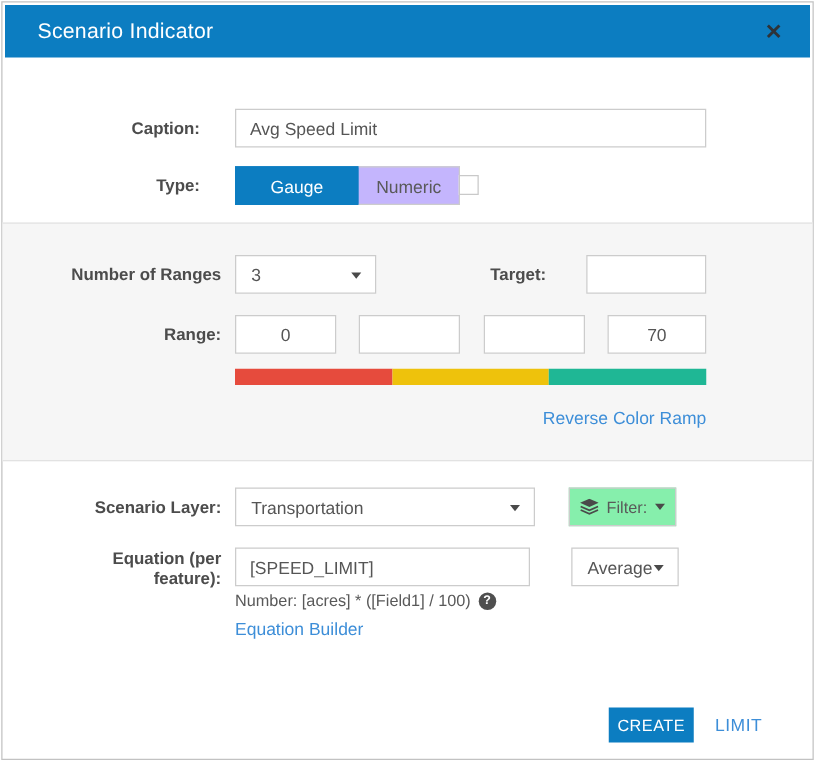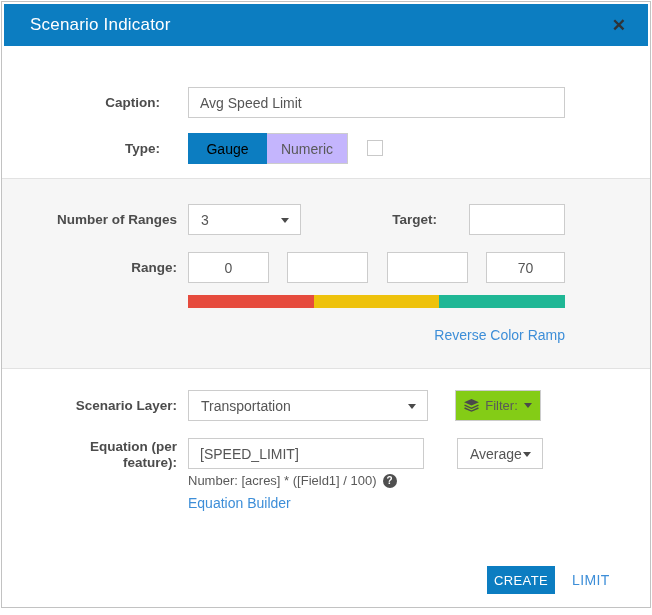--- a/index.html
+++ b/index.html
@@ -23,21 +23,21 @@
 
   
   .caption-lbl { left:20px; top:85px; width:138px; }
   .caption-inp { left:186px; top:85px; width:377px; }
 
   
   .type-lbl { left:20px; top:131px; width:138px; }
   .seg { position:absolute; left:186px; top:131px; display:flex; }
   .seg-btn { height:31px; display:flex; align-items:center; justify-content:center;
              font-size:14px; cursor:pointer; }
-  .seg-gauge { width:79px; background:var(--accent,#0c7dc1); border:1px solid var(--accent,#0c7dc1); color:#000000; }
+  .seg-gauge { width:99px; background:var(--accent,#0c7dc1); border:1px solid var(--accent,#0c7dc1); color:#ffffff; }
   .seg-numeric { width:81px; background:#c4b5fd; border:1px solid #ccc; border-left:none; color:#595959; }
   .chk { position:absolute; left:365px; top:138px; width:16px; height:16px;
          border:1px solid #c9c9c9; background:#fff; cursor:pointer; }
   .chk-lbl { position:absolute; left:390px; top:131px; line-height:31px; font-size:14px; color:#555; }
 
   
   .panel { position:absolute; left:0; right:0; top:176px; height:191px; background:#f6f6f6;
            border-top:1px solid #e2e2e2; border-bottom:1px solid #e2e2e2; }
 
   .select { position:absolute; height:31px; border:1px solid #ccc; background:#fff;
@@ -58,21 +58,21 @@
   .ramp { position:absolute; left:186px; top:293px; width:377px; height:13px; display:flex; }
   .ramp-seg { flex:1; height:13px; }
 
   .link { color:var(--link,#3d8ed8); font-size:14px; cursor:pointer; text-decoration:none; }
   .reverse-link { position:absolute; left:186px; top:324px; width:377px; text-align:right; }
 
   
   .layer-lbl { left:20px; top:388px; width:155px; }
   .layer-sel { left:186px; top:388px; width:240px; }
   .filter-btn { position:absolute; left:453px; top:388px; width:86px; height:31px;
-                border:1px solid #ccc; background:#84cc16; display:flex; align-items:center;
+                border:1px solid #ccc; background:#86efac; display:flex; align-items:center;
                 justify-content:center; gap:6px; font-size:13px; color:#595959; cursor:pointer; }
   .filter-caret { width:0; height:0; border-left:4.5px solid transparent;
                   border-right:4.5px solid transparent; border-top:5.5px solid #4a4a4a; }
 
   .eq-lbl { left:20px; top:437px; width:155px; line-height:16px; }
   .eq-inp { left:186px; top:436px; width:236px; }
   .avg-sel { left:455px; top:436px; width:86px; }
 
   .example { position:absolute; left:186px; top:471px; font-size:13px; color:#595959;
              display:flex; align-items:center; gap:6px; }

